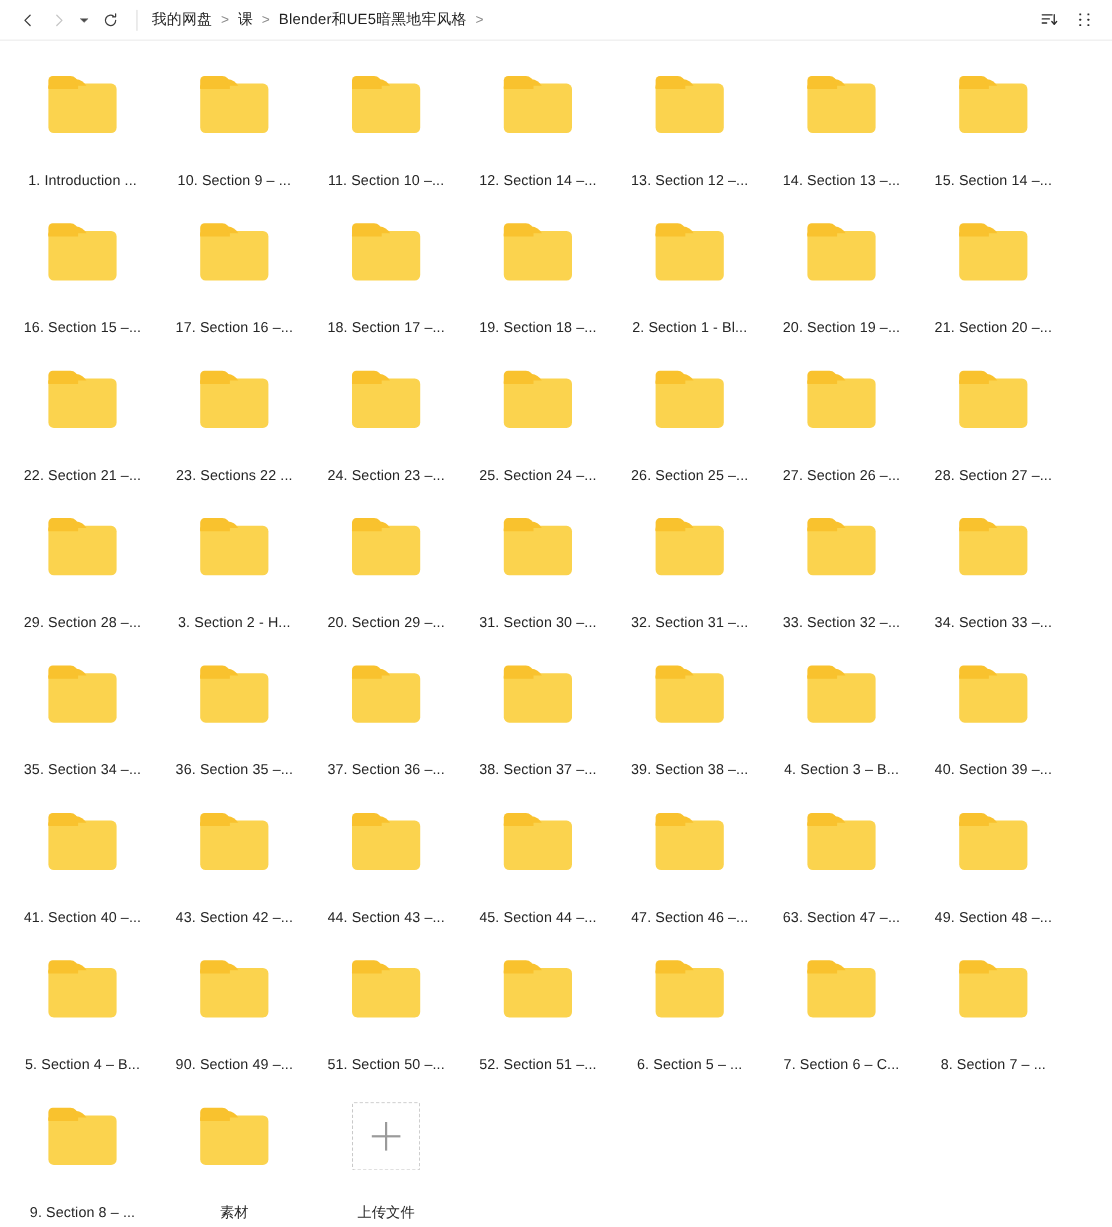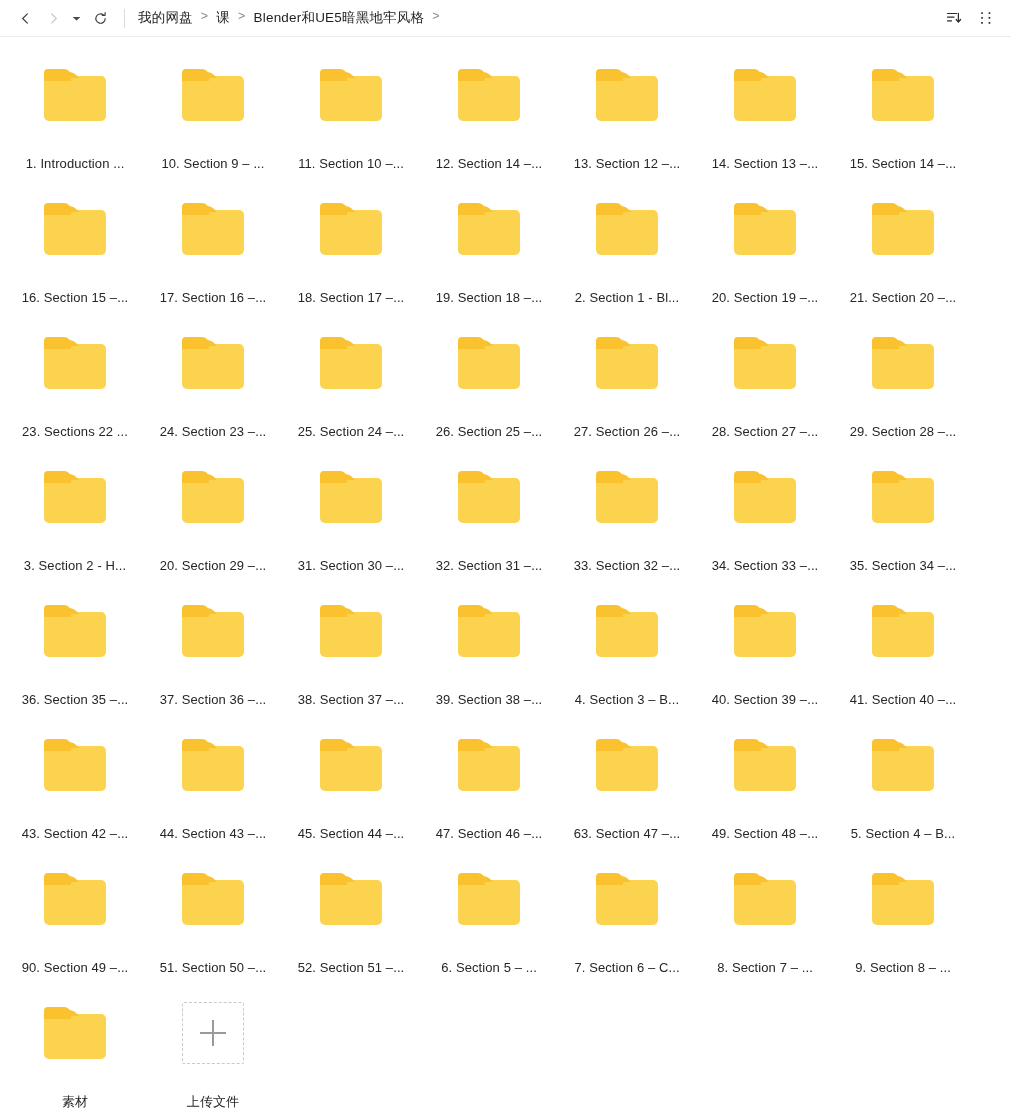--- a/index.html
+++ b/index.html
@@ -37,20 +37,21 @@
   .divider {
     width: 1px;
     height: 19px;
     background: #dcdcdc;
     margin: 0 13px 0 11px;
   }
 
   
   #breadcrumb {
     display: flex;
+    align-items: center;
     font-size: 13.5px;
     color: #1f1f1f;
     white-space: nowrap;
     letter-spacing: .2px;
   }
   .crumb {
     cursor: pointer;
     color: #1f1f1f;
   }
   .crumb-sep {
@@ -395,20 +396,30 @@
       <div class="item-label">21. Section 20 –...</div>
     </div>
     <div class="grid-item">
       <div class="icon-wrap">
         <div class="folder">
           <div class="body"></div>
           <div class="tab"></div>
           <div class="notch"></div>
         </div>
       </div>
+      <div class="item-label">22. Section 21 –...</div>
+    </div>
+    <div class="grid-item">
+      <div class="icon-wrap">
+        <div class="folder">
+          <div class="body"></div>
+          <div class="tab"></div>
+          <div class="notch"></div>
+        </div>
+      </div>
       <div class="item-label">23. Sections 22 ...</div>
     </div>
     <div class="grid-item">
       <div class="icon-wrap">
         <div class="folder">
           <div class="body"></div>
           <div class="tab"></div>
           <div class="notch"></div>
         </div>
       </div>

